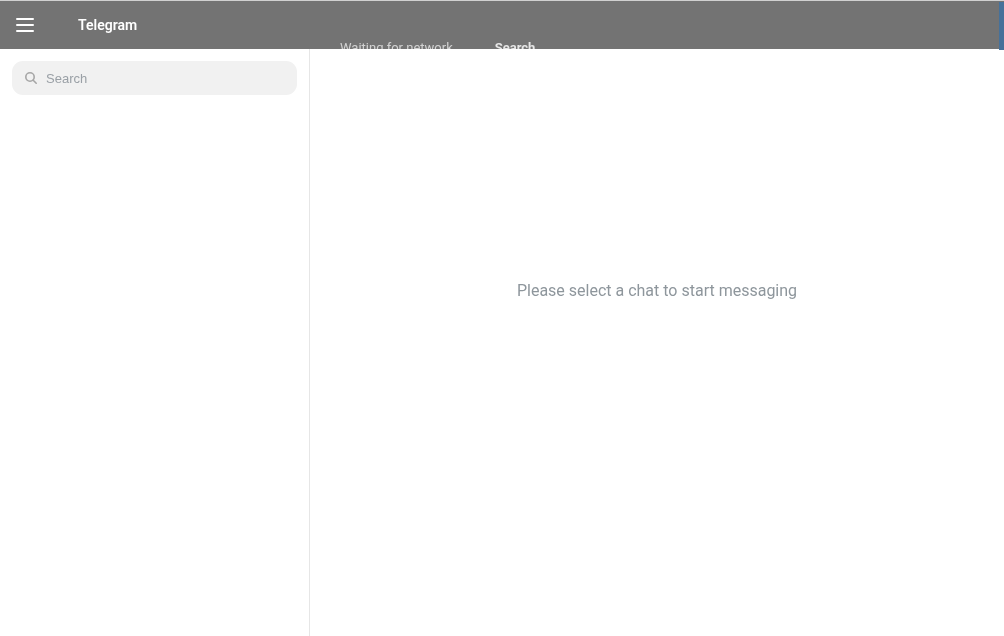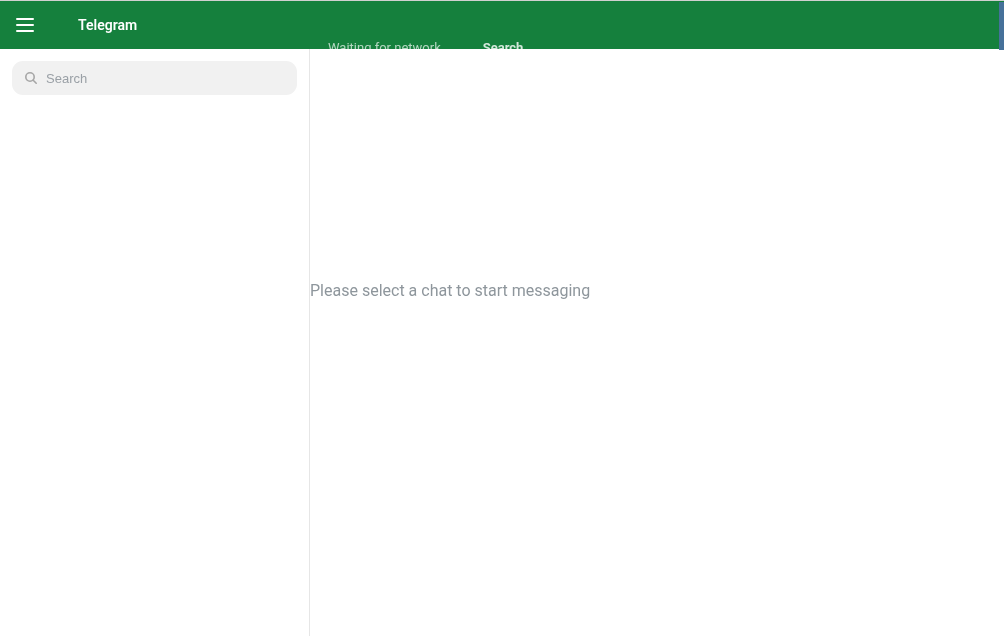--- a/index.html
+++ b/index.html
@@ -10,21 +10,21 @@
     body {
       font-family: -apple-system, BlinkMacSystemFont, "Segoe UI", Roboto, Helvetica, Arial, sans-serif;
       width: 1004px;
       height: 636px;
       overflow: hidden;
       background: #ffffff;
       border-top: 1px solid #d0d0d0;
     }
     .header {
       height: 48px;
-      background: #15803d;
+      background: #737373;
       display: flex;
       align-items: center;
       color: #ffffff;
       position: relative;
     }
     .menu-button {
       width: 50px;
       height: 48px;
       display: flex;
       align-items: center;
@@ -45,21 +45,21 @@
       border-radius: 1px;
     }
     .app-title {
       font-size: 14px;
       font-weight: 600;
       margin-left: 28px;
       color: #ffffff;
     }
     .header-status {
       position: absolute;
-      left: 328px;
+      left: 340px;
       display: flex;
       align-items: flex-end;
       gap: 30px;
       margin-top: 44px;
     }
     .status-text {
       font-size: 13px;
       color: rgba(255, 255, 255, 0.68);
       font-weight: 400;
     }
@@ -98,20 +98,21 @@
       color: #444;
       width: 100%;
     }
     .search-input::placeholder {
       color: #9aa0a6;
     }
     .main-area {
       flex: 1;
       display: flex;
       align-items: flex-start;
+      justify-content: center;
       padding-top: 232px;
       background: #ffffff;
     }
     .empty-message {
       color: #8e969c;
       font-size: 16px;
       font-weight: 400;
     }
     .right-edge {
       position: absolute;

